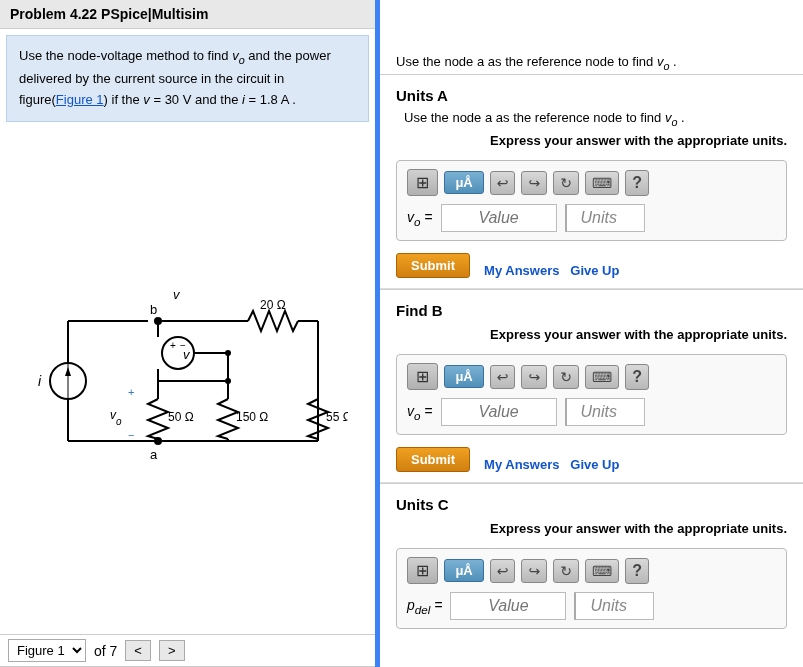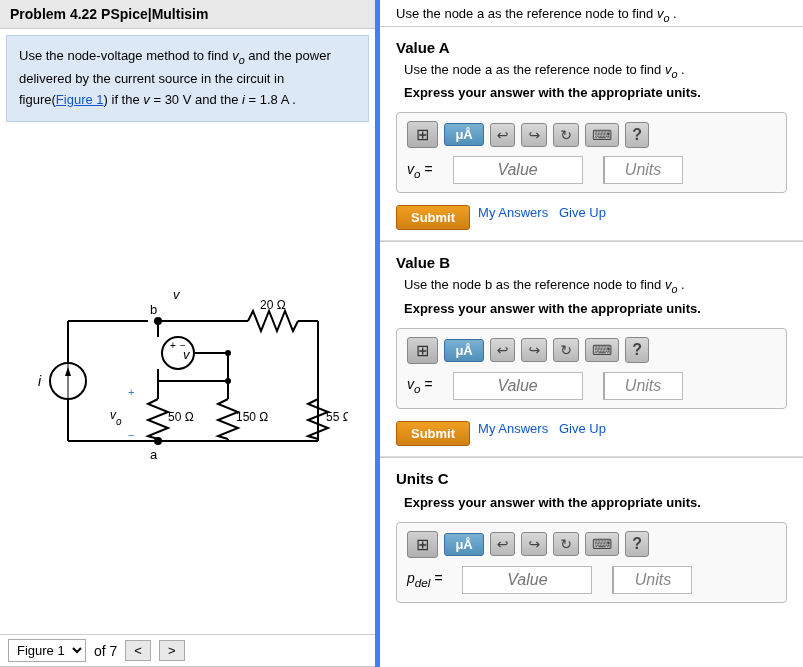--- a/index.html
+++ b/index.html
@@ -58,38 +58,40 @@
       justify-content: center;
       padding: 10px;
       background: #fff;
     }
 
     
     .right-panel {
       flex: 1;
       overflow-y: auto;
       padding: 0 0 20px 0;
+      margin-top: 48px;
     }
     .part-header {
       font-size: 15px;
       font-weight: bold;
       padding: 12px 16px 4px 16px;
       border-top: 1px solid #ccc;
     }
     .part-header:first-child {
       border-top: none;
     }
     .part-instruction {
       padding: 2px 16px 2px 24px;
       font-size: 13px;
     }
     .part-express {
       padding: 4px 16px 6px 24px;
       font-size: 13px;
       font-weight: bold;
+      text-align: right;
     }
     .answer-box {
       margin: 6px 16px 8px 16px;
       border: 1px solid #bbb;
       border-radius: 4px;
       background: #f9f9f9;
       padding: 8px 10px;
     }
     .toolbar {
       display: flex;
@@ -125,66 +127,66 @@
       font-size: 14px;
       color: #444;
     }
     .toolbar-icon-btn.question {
       font-size: 16px;
       font-weight: bold;
     }
     .input-row {
       display: flex;
       align-items: center;
-      gap: 20px;
+      gap: 8px;
     }
     .eq-label {
       font-size: 14px;
       white-space: nowrap;
     }
     .value-input {
       border: 1px solid #bbb;
       background: #fff;
       padding: 4px 10px;
       font-size: 16px;
       font-style: italic;
       color: #888;
-      width: 130px;
+      width: 116px;
       text-align: center;
     }
     .units-box {
       border: 1px solid #bbb;
       background: #fff;
       padding: 4px 14px;
       font-size: 16px;
       font-style: italic;
       color: #888;
       min-width: 80px;
-      text-align: center;
       border-left: 2px solid #aaa;
     }
     .submit-row {
       display: flex;
-      align-items: flex-start;
-      gap: 8px;
+      align-items: flex-end;
+      gap: 14px;
       padding: 4px 16px 10px 16px;
     }
     .submit-btn {
       background: linear-gradient(to bottom, #f0a020, #d08010);
       border: 1px solid #b06000;
       border-radius: 3px;
       color: #fff;
       font-weight: bold;
       padding: 4px 14px;
       cursor: pointer;
       font-size: 13px;
     }
     .answer-links {
       font-size: 13px;
       color: #555;
+      font-weight: bold;
     }
     .answer-links a {
       color: #1155cc;
       text-decoration: none;
     }
 
     
     .circuit-svg {
       width: 320px;
       height: 200px;
@@ -292,21 +294,21 @@
     <button class="figure-nav-btn">&gt;</button>
   </div>
 </div>
 
 <div class="right-panel">
 
   <div class="part-a-top">
     Use the node a as the reference node to find <span class="math-italic">v<sub>o</sub></span> .
   </div>
 
-  <div class="part-header">Value A</div>
+  <div class="part-header">Units A</div>
   <div class="part-instruction">
     Use the node a as the reference node to find <span class="math-italic">v<sub>o</sub></span> .
   </div>
   <div class="part-express">Express your answer with the appropriate units.</div>
   <div class="answer-box">
     <div class="toolbar">
       <button class="toolbar-btn">
         <span style="font-size:16px;">⊞</span>
       </button>
       <button class="toolbar-btn blue-btn">μÅ</button>
@@ -326,24 +328,21 @@
     <button class="submit-btn">Submit</button>
     <span class="answer-links">
       <a href="#">My Answers</a>
       &nbsp;
       <a href="#">Give Up</a>
     </span>
   </div>
 
   <hr style="border:none; border-top:1px solid #ddd; margin: 0 0 0 0;">
 
-  <div class="part-header">Value B</div>
-  <div class="part-instruction">
-    Use the node b as the reference node to find <span class="math-italic">v<sub>o</sub></span> .
-  </div>
+  <div class="part-header">Find B</div>
   <div class="part-express">Express your answer with the appropriate units.</div>
   <div class="answer-box">
     <div class="toolbar">
       <button class="toolbar-btn">
         <span style="font-size:16px;">⊞</span>
       </button>
       <button class="toolbar-btn blue-btn">μÅ</button>
       <button class="toolbar-icon-btn">↩</button>
       <button class="toolbar-icon-btn">↪</button>
       <button class="toolbar-icon-btn">↻</button>

